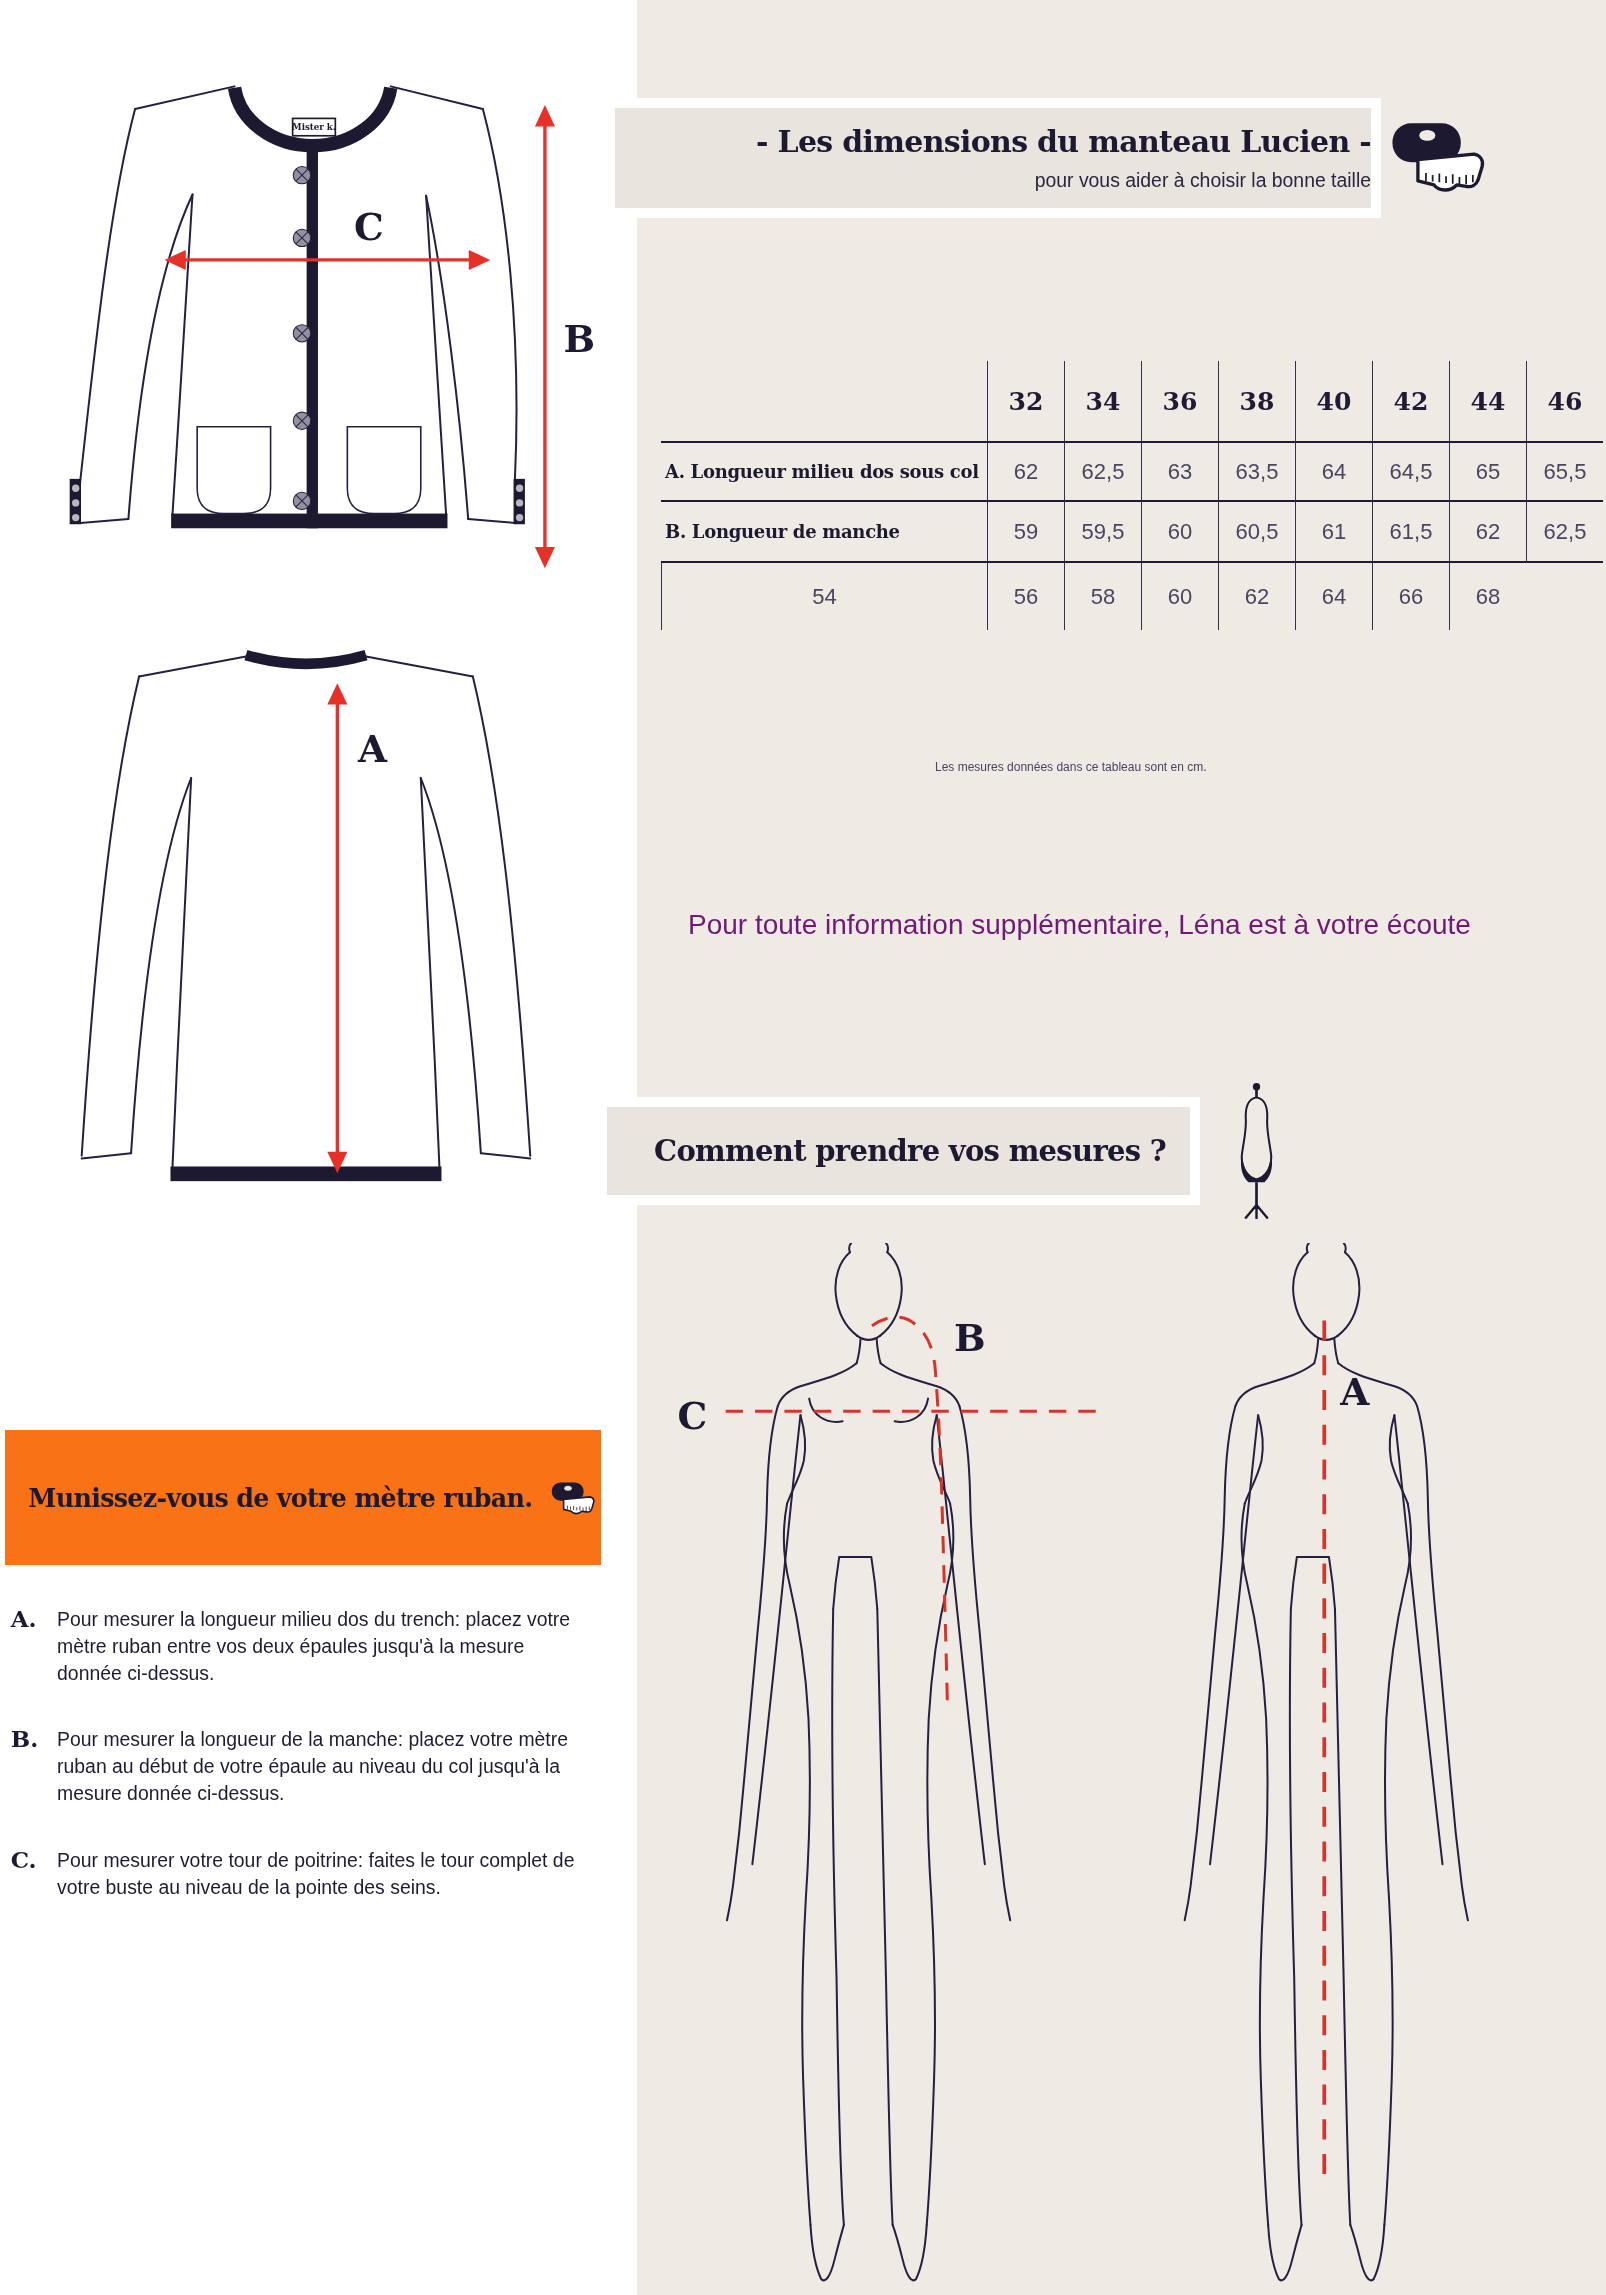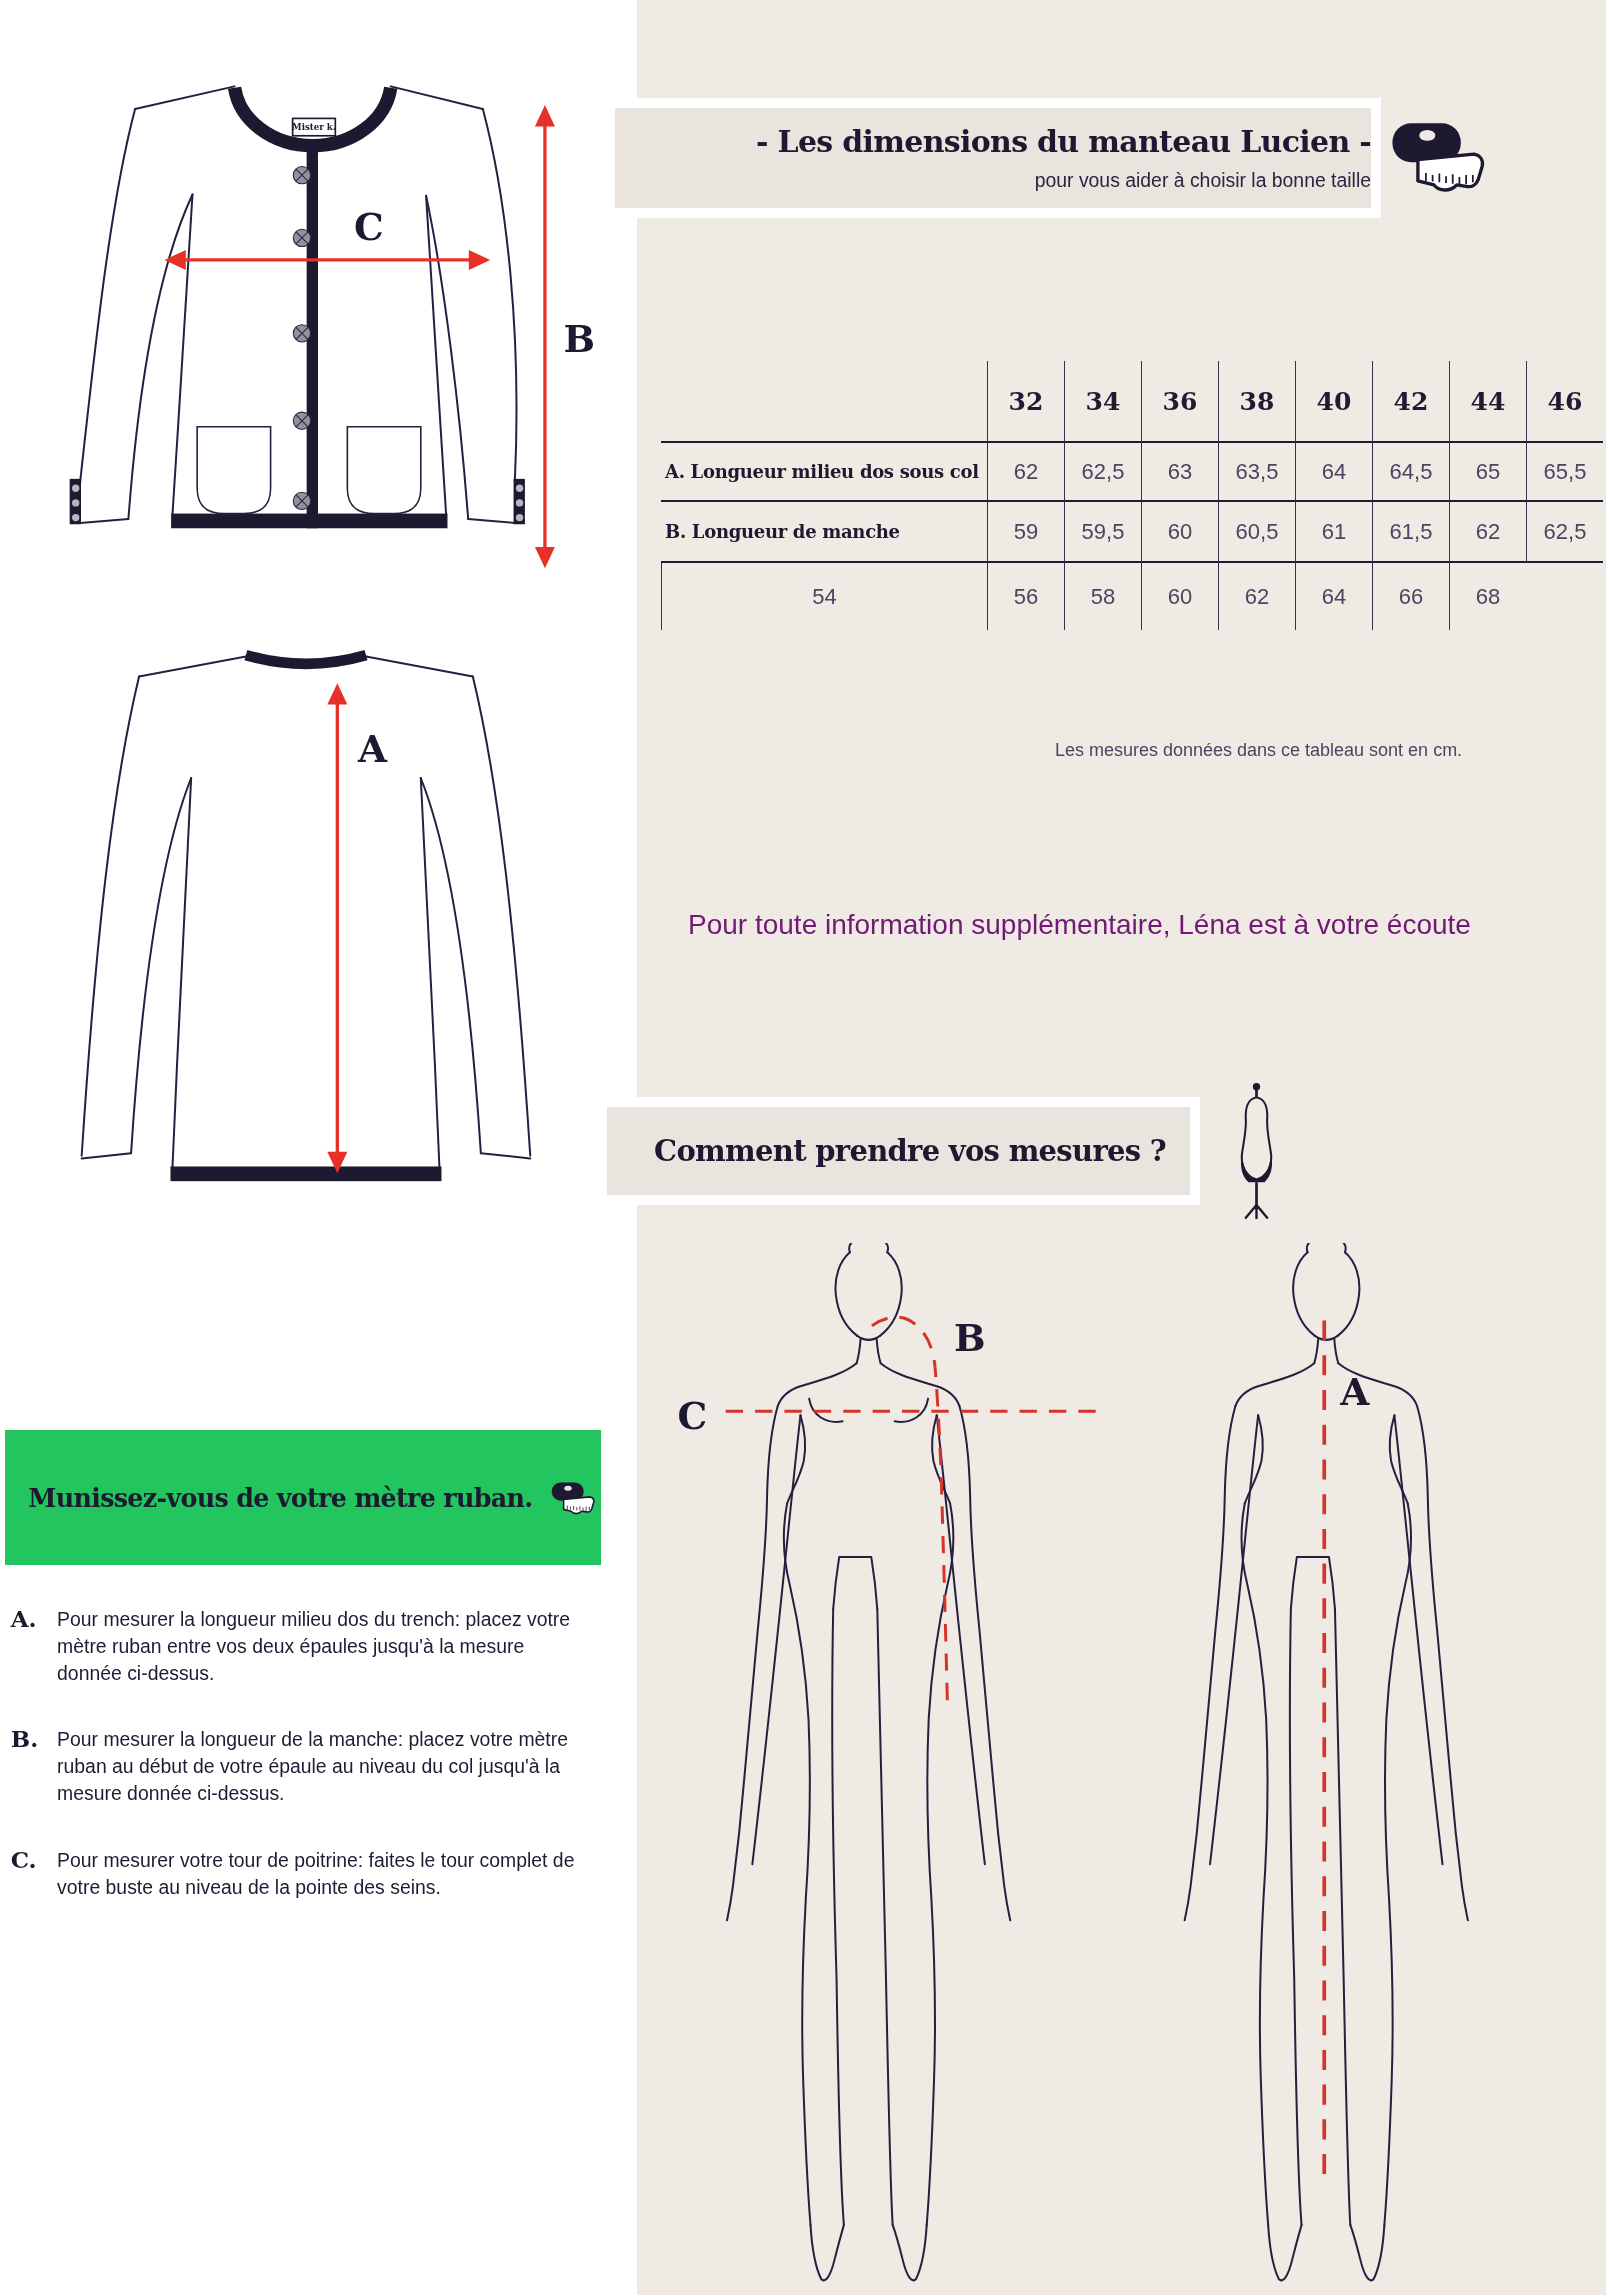--- a/index.html
+++ b/index.html
@@ -17,27 +17,27 @@
   
   .sizetable{position:absolute;left:661px;top:361px;display:grid;grid-template-columns:326px repeat(8,77px);}
   .sizetable .c{display:flex;align-items:center;justify-content:center;box-sizing:border-box;}
   .th{height:82px;font-size:25px;border-bottom:2px solid #201b33;border-left:1.3px solid #363050;}
   .th0{border-left:none;}
   .tl{justify-content:flex-start !important;padding-left:4px;font-size:18px;letter-spacing:-0.3px;color:#1d1930;border-bottom:2px solid #201b33;}
   .td{font-size:22px;color:#4a4560;border-left:1.3px solid #363050;border-bottom:2px solid #201b33;}
   .r1{height:59px;} .r2{height:61px;} .r3{height:67px;}
   .nob{border-bottom:none !important;}
 
-  .tablenote{position:absolute;left:935px;top:740px;width:647px;text-align:center;font-size:18px;color:#4a4560;}
+  .tablenote{position:absolute;left:935px;top:760px;width:647px;text-align:left;font-size:12px;color:#4a4560;}
   .contact{position:absolute;left:688px;top:903px;width:862px;text-align:left;font-size:28px;line-height:1.55;color:#701a75;}
   .howtobox{left:597px;top:1097px;width:603px;height:108px;display:flex;align-items:center;padding-left:47px;}
   .howto-h{font-size:29px;color:#1d1930;letter-spacing:-0.7px;}
   .mannequin{position:absolute;left:1233px;top:1082px;}
 
-  .munissez{position:absolute;left:5.3px;top:1430px;width:596px;height:135px;background:#22c55e;display:flex;align-items:center;padding-left:23px;box-sizing:border-box;gap:18.7px;}
+  .munissez{position:absolute;left:5.3px;top:1430px;width:596px;height:135px;background:#f97316;display:flex;align-items:center;padding-left:23px;box-sizing:border-box;gap:18.7px;}
   .munissez .t{font-size:25.4px;color:#1d1930;letter-spacing:-0.7px;}
 
   .instr{position:absolute;left:10.7px;display:flex;gap:9.4px;width:588px;}
   .instr .letter{flex:0 0 37px;font-size:23px;line-height:1.15;color:#1d1930;}
   .instr .txt{font-size:19.4px;line-height:1.38;color:#201b33;width:534px;}
   .iA{top:1606px;} .iB{top:1726px;} .iC{top:1847px;}
 
   svg{display:block;}
   .ink{stroke:#262040;stroke-width:3;fill:none;stroke-linecap:round;stroke-linejoin:round;}
   .inkthin{stroke:#262040;stroke-width:2.4;fill:none;stroke-linecap:round;}

